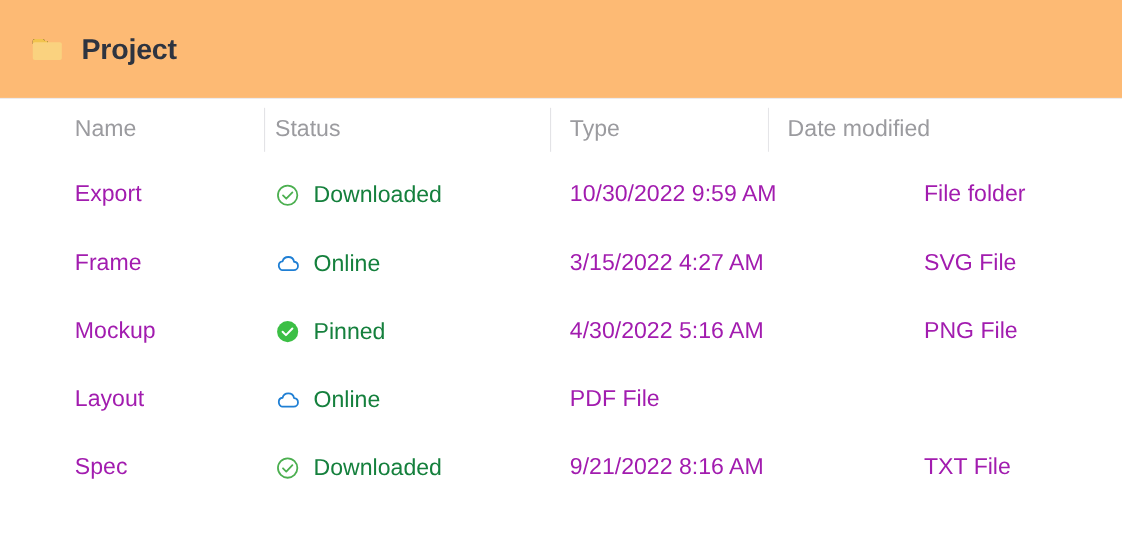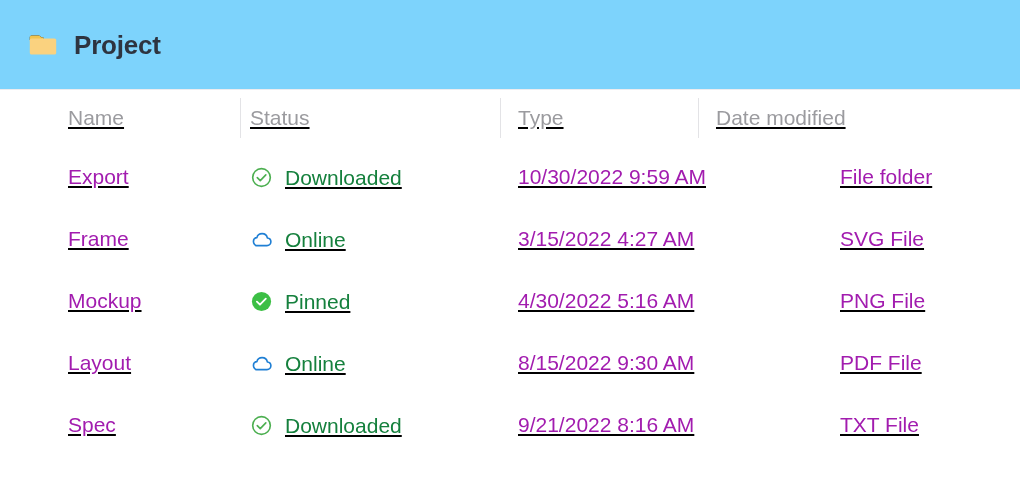--- a/index.html
+++ b/index.html
@@ -16,21 +16,21 @@
   }
 
   
   .titlebar {
     height: 90px;
     box-sizing: border-box;
     display: flex;
     align-items: center;
     padding-left: 28px;
     border-bottom: 1px solid #ececef;
-    background: #7dd3fc;
+    background: #fdba74;
   }
   .folder-icon {
     width: 30px;
     height: 24px;
     margin-right: 16px;
     flex: 0 0 auto;
     display: block;
   }
   .title-text {
     font-size: 26px;
@@ -43,21 +43,20 @@
   
   .table {
     position: relative;
     padding-top: 0;
   }
   .row {
     display: flex;
     align-items: center;
     height: 62px;
     box-sizing: border-box;
-    text-decoration: underline;
   }
   .row.header-row {
     height: 56px;
   }
 
   .cell {
     box-sizing: border-box;
     display: flex;
     align-items: center;
     height: 100%;
@@ -178,21 +177,20 @@
   <div class="row body-row">
     <div class="cell col-name">Layout</div>
     <div class="cell col-status">
       <span class="status-wrap">
         <svg class="status-icon" viewBox="0 0 24 24">
           <path d="M6.6 18.4h11.1c2.4 0 4.1-1.8 4.1-4 0-2.1-1.6-3.8-3.7-4-.5-2.6-2.8-4.5-5.5-4.5-2.6 0-4.8 1.7-5.4 4.1-2.1.2-3.6 1.9-3.6 4 0 2.3 1.7 4.4 3 4.4z" fill="none" stroke="#1f7fd4" stroke-width="1.7" stroke-linejoin="round"></path>
         </svg>
         <span class="status-label">Online</span>
       </span>
     </div>
-    <div class="cell col-date">8/15/2022 9:30 AM</div>
     <div class="cell col-type">PDF File</div>
   </div>
 
   <div class="row body-row">
     <div class="cell col-name">Spec</div>
     <div class="cell col-status">
       <span class="status-wrap">
         <svg class="status-icon" viewBox="0 0 24 24">
           <circle cx="12" cy="12" r="9.2" fill="none" stroke="#4caf50" stroke-width="1.7"></circle>
           <path d="M7.6 12.2l3.1 3.1 5.8-6" fill="none" stroke="#4caf50" stroke-width="1.7" stroke-linecap="round" stroke-linejoin="round"></path>

